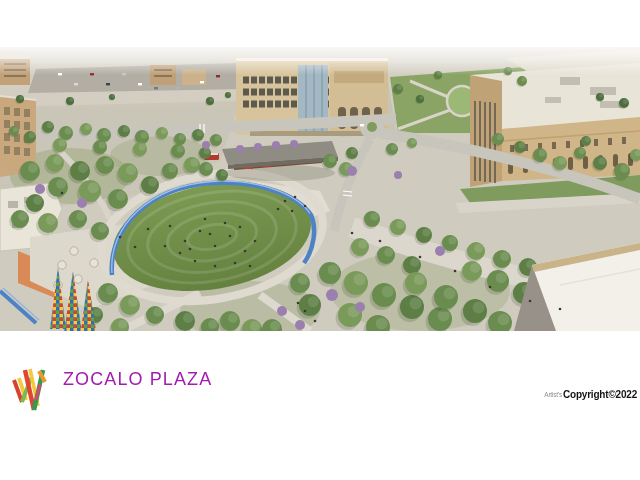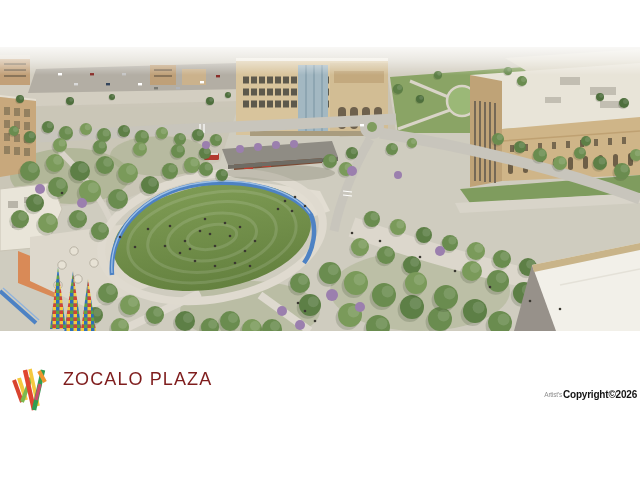--- a/index.html
+++ b/index.html
@@ -3,21 +3,21 @@
 <meta charset="utf-8">
 <style>
   html,body{margin:0;padding:0;background:#fff;}
   .page{position:relative;width:640px;height:480px;background:#fff;overflow:hidden;
         font-family:"Liberation Sans",sans-serif;}
   .photo{position:absolute;top:41px;left:0;width:640px;height:290px;}
   .photo svg{display:block;}
   .brandbar{position:absolute;left:7px;top:364px;width:300px;height:54px;}
   .logo-mark{position:absolute;left:0;top:0;width:40px;height:52px;}
   .brand-name{position:absolute;left:56px;top:5px;font-size:18px;line-height:20px;
-      letter-spacing:1.1px;color:#7f1d1d;font-weight:400;white-space:nowrap;}
+      letter-spacing:1.1px;color:#a21caf;font-weight:400;white-space:nowrap;}
   .copyright{position:absolute;right:3px;top:389px;text-align:right;line-height:12.5px;}
   .cr-bold{font-weight:bold;font-size:10px;color:#141414;letter-spacing:-0.2px;
       text-shadow:-1px -1px 0 #fff,1px -1px 0 #fff,-1px 1px 0 #fff,1px 1px 0 #fff,0 0 2px #fff;}
   .cr-artist{font-size:6.5px;color:#8f8f8f;font-weight:normal;margin-right:1px;
       text-shadow:none;vertical-align:1px;}
 </style>
 </head>
 <body>
 
 <div class="page">
@@ -613,16 +613,16 @@
       <line x1="18" y1="6" x2="27" y2="46" stroke="#E0452F" stroke-width="4.5"></line>
       <line x1="23" y1="5" x2="31" y2="42" stroke="#F5C93F" stroke-width="3.6"></line>
       <line x1="27" y1="46" x2="36" y2="6" stroke="#2F9E53" stroke-width="4.5"></line>
       <line x1="32" y1="7" x2="38" y2="18" stroke="#F0962F" stroke-width="4"></line>
       <line x1="29" y1="36" x2="33" y2="20" stroke="#C84F6A" stroke-width="3.4"></line>
     </svg>
     <div class="brand-name">ZOCALO PLAZA</div>
   </div>
 
   <div class="copyright">
-    <div class="cr-bold"><span class="cr-artist">Artist's</span><span>Copyright©2026</span></div>
+    <div class="cr-bold"><span class="cr-artist">Artist's</span><span>Copyright©2022</span></div>
   </div>
 
 </div>
 
 </body></html>

